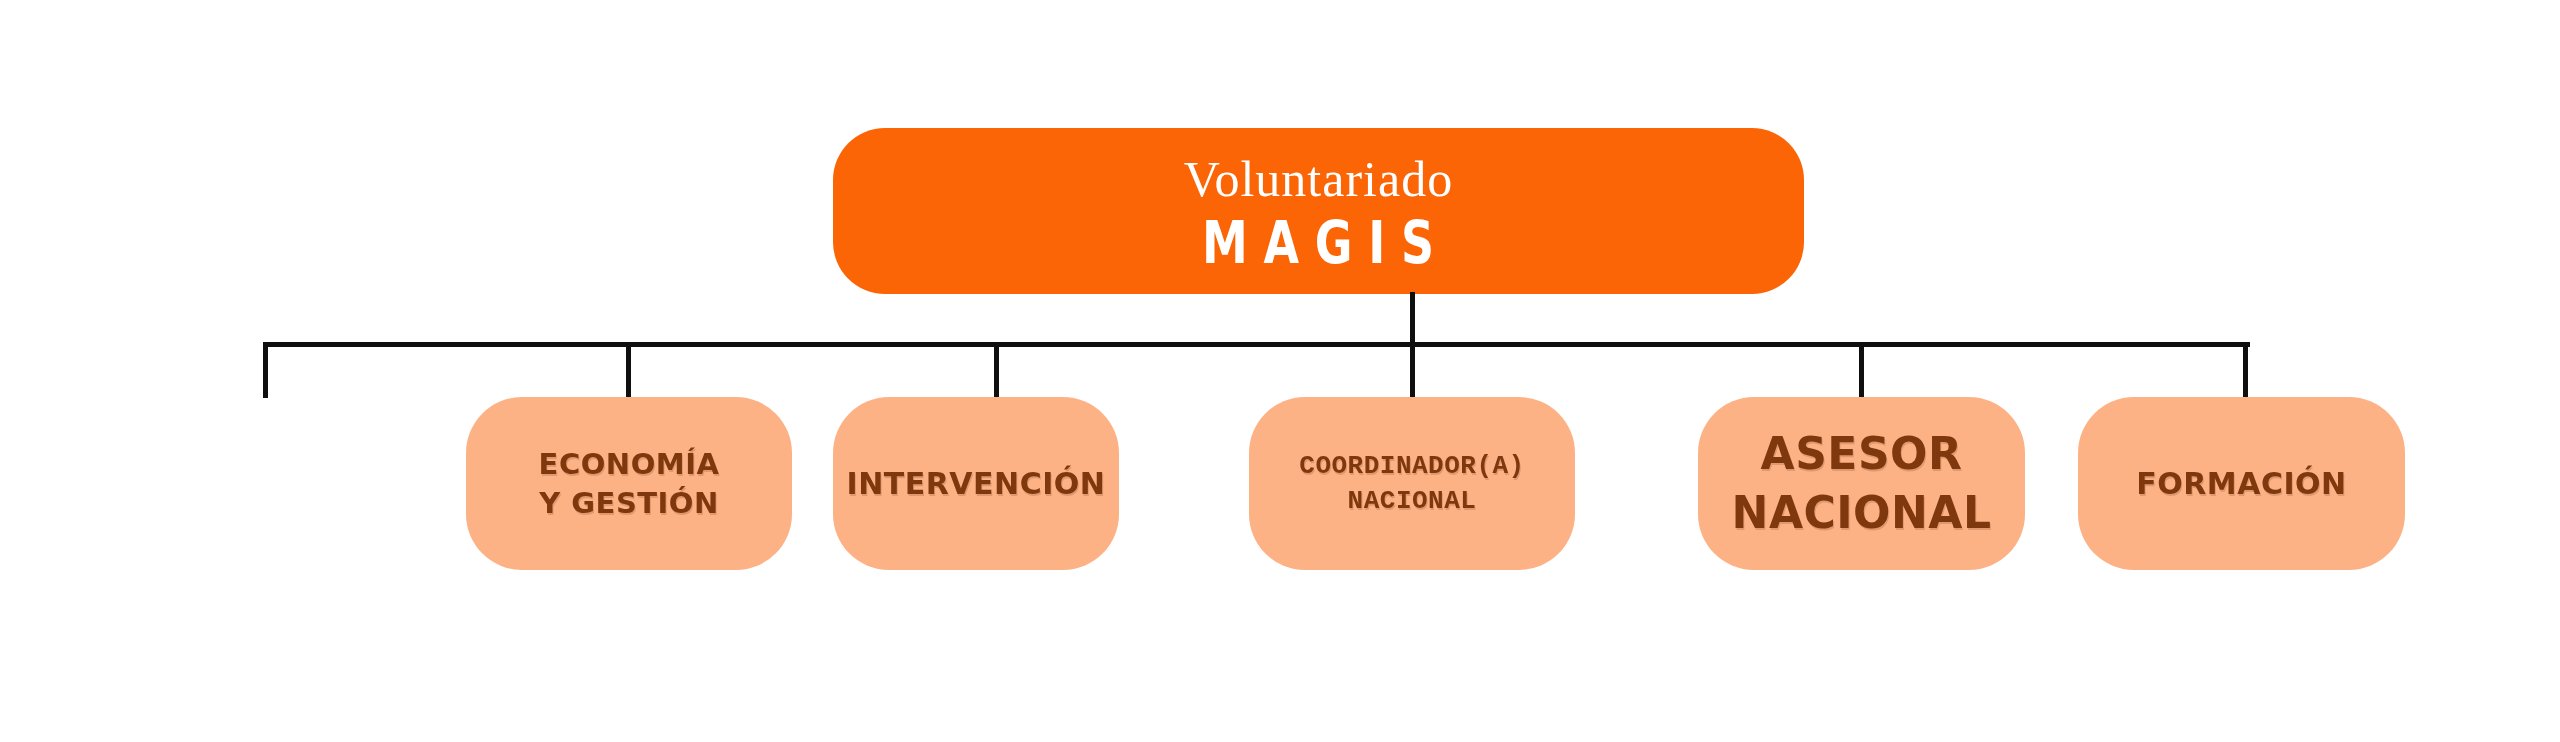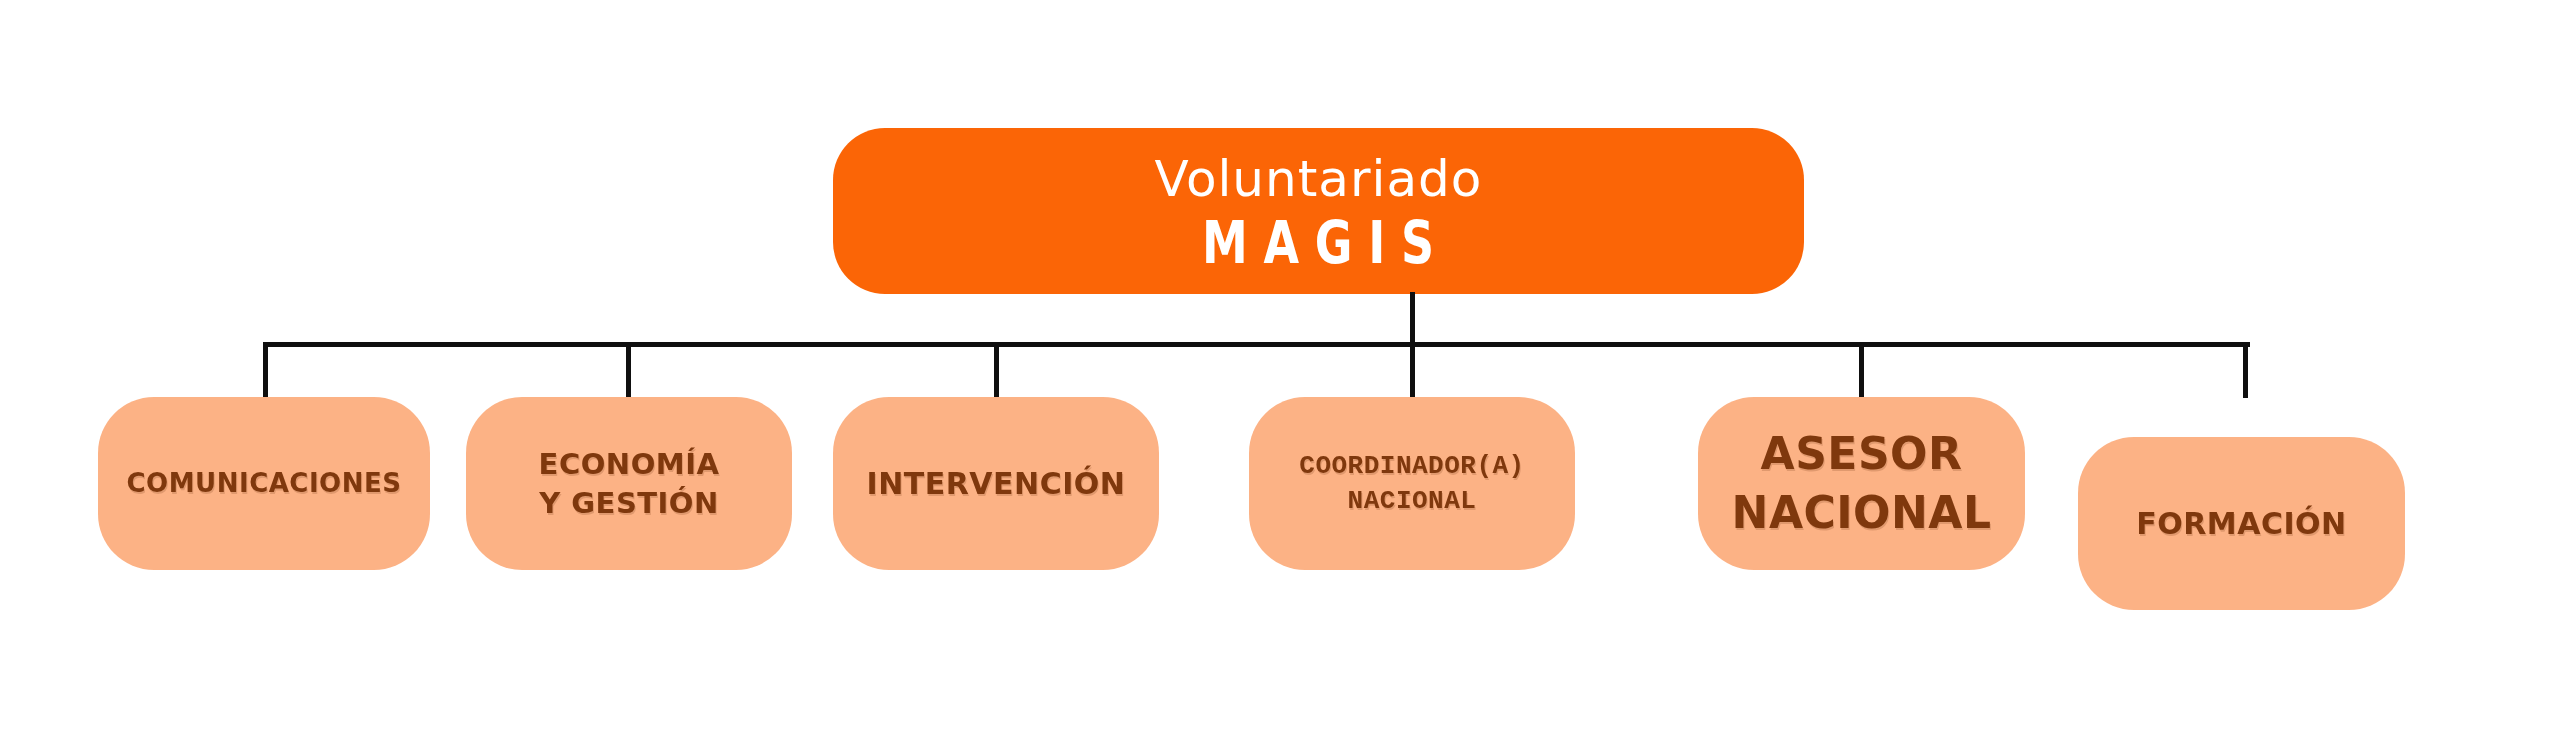--- a/index.html
+++ b/index.html
@@ -25,20 +25,21 @@
     align-items: center;
     justify-content: center;
     color: #ffffff;
     text-align: center;
   }
   .root-line1 {
     font-size: 50px;
     font-weight: 500;
     letter-spacing: 1px;
     line-height: 1.15;
+    font-family: Liberation Serif, serif;
   }
   .root-line2 {
     font-size: 50px;
     font-weight: 700;
     letter-spacing: 17px;
     text-indent: 17px; 
     transform: scaleY(1.18) scaleX(0.92);
     transform-origin: center;
     margin-top: 8px;
     line-height: 1.1;
@@ -72,46 +73,43 @@
     color: #7F380D;
     text-transform: uppercase;
     white-space: pre-line;
     line-height: 1.32;
     letter-spacing: 0.5px;
     text-shadow: 1px 2px 0 rgba(100, 40, 5, 0.18);
     padding: 0 12px;
   }
   .c-1 { left: 98px;   width: 332px; }  .c-1 .child-label { font-size: 26px; }
   .c-2 { left: 466px;  width: 326px; }  .c-2 .child-label { font-size: 29px; }
-  .c-3 { left: 833px;  width: 326px; }  .c-3 .child-label { font-size: 30px; }
+  .c-3 { left: 833px;  width: 286px; }  .c-3 .child-label { font-size: 30px; }
   .c-4 { left: 1249px; width: 326px; }  .c-4 .child-label { font-size: 26px; font-family: Liberation Mono, monospace; }
   .c-5 { left: 1698px; width: 327px; }  .c-5 .child-label { font-size: 44px; }
-  .c-6 { left: 2078px; width: 327px; margin-top: 40px; }  .c-6 .child-label { font-size: 30px; }
+  .c-6 { left: 2078px; width: 327px; }  .c-6 .child-label { font-size: 30px; }
 </style>
 </head>
 <body>
 
 <div class="canvas">
 
   <div class="root-box">
     <div class="root-line1">Voluntariado</div>
     <div class="root-line2">MAGIS</div>
   </div>
 
   <div class="line v-stem"></div>
   <div class="line h-line"></div>
   <div class="line v-line v-1"></div>
   <div class="line v-line v-2"></div>
   <div class="line v-line v-3"></div>
   <div class="line v-line v-5"></div>
   <div class="line v-line v-6"></div>
 
-  <div class="child-box c-1">
-    <div class="child-label">COMUNICACIONES</div>
-  </div>
   <div class="child-box c-2">
     <div class="child-label">ECONOMÍA
 Y GESTIÓN</div>
   </div>
   <div class="child-box c-3">
     <div class="child-label">INTERVENCIÓN</div>
   </div>
   <div class="child-box c-4">
     <div class="child-label">COORDINADOR(A)
 NACIONAL</div>

